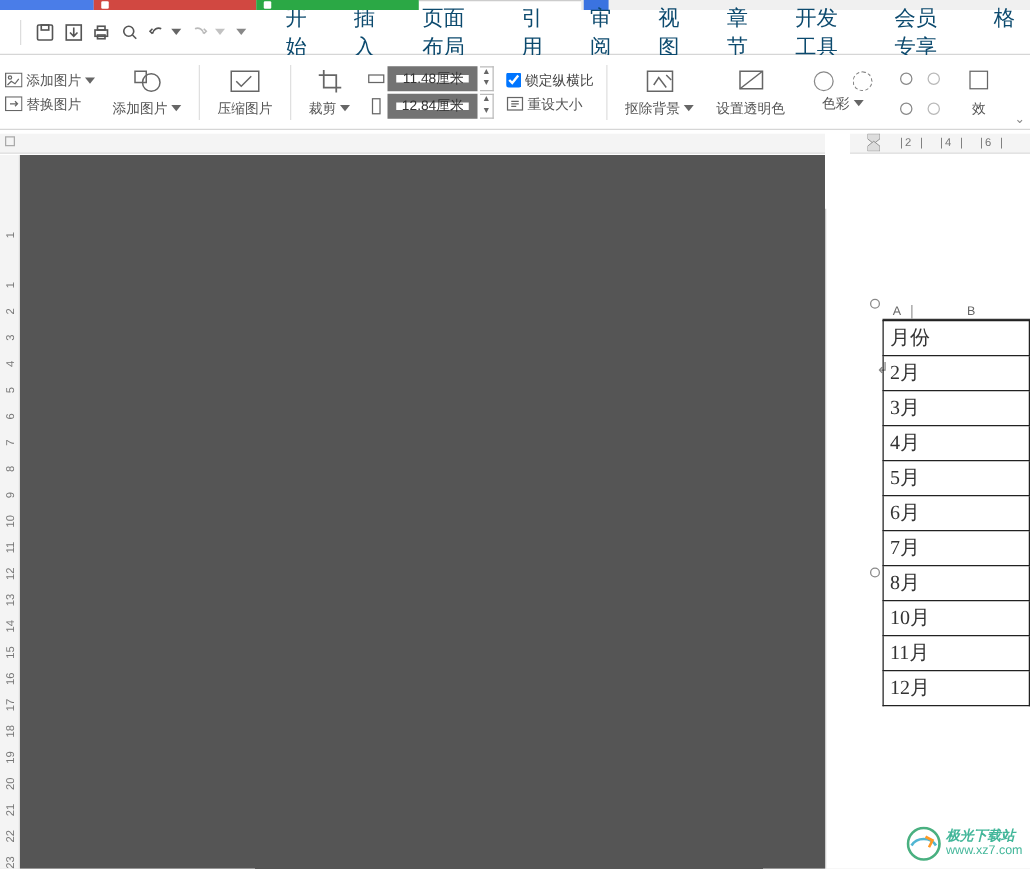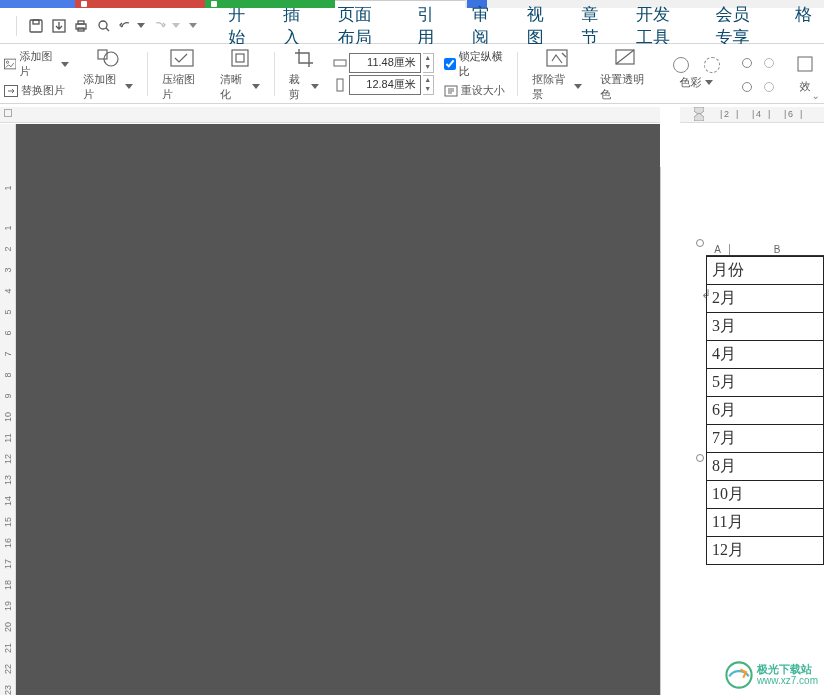--- a/index.html
+++ b/index.html
@@ -30,21 +30,21 @@
 
 
 .ribbon { height: 60px; border-bottom: 1px solid #d6d6d6; display:flex; align-items:center; padding:0 4px; gap:10px; background:#fff; position:relative; }
 .rib-group { display:flex; flex-direction:column; align-items:center; gap:2px; font-size:11px; color:#555; padding:0 4px; }
 .rib-two { display:flex; flex-direction:column; gap:4px; font-size:11px; color:#555; }
 .rib-row { display:flex; align-items:center; gap:3px; cursor:pointer; }
 .rib-icon { width:30px; height:24px; display:flex; align-items:center; justify-content:center; font-size:18px; color:#666; }
 .rib-sep { width:1px; height:44px; background:#e0e0e0; }
 .size-inputs { display:flex; flex-direction:column; gap:2px; }
 .size-row { display:flex; align-items:center; gap:2px; }
-.size-field { border:1px solid #737373; height:20px; width:72px; font-size:11px; padding:0 4px; display:flex; align-items:center; justify-content:flex-end; background:#fff; }
+.size-field { border:7px solid #737373; height:20px; width:72px; font-size:11px; padding:0 4px; display:flex; align-items:center; justify-content:flex-end; background:#fff; }
 .spinner { display:flex; flex-direction:column; border:1px solid #bbb; border-left:none; }
 .spin-btn { width:10px; height:9px; font-size:7px; line-height:7px; text-align:center; color:#666; cursor:pointer; }
 .lock-row { display:flex; align-items:center; gap:3px; font-size:11px; color:#444; }
 .lock-row input { width:12px; height:12px; }
 .rib-right-icons { display:flex; gap:6px; }
 .small-circ { width:16px; height:16px; border:1.5px solid #888; border-radius:50%; display:inline-block; }
 .small-sun { width:16px; height:16px; display:inline-block; position:relative; }
 .small-sun::before { content:""; position:absolute; top:4px; left:4px; width:8px; height:8px; border:1.5px solid #888; border-radius:50%; }
 .ribbon-collapse { position:absolute; right:4px; bottom:2px; font-size:10px; color:#888; }
 
@@ -68,21 +68,21 @@
 .table-header-row { display:flex; font-size:10px; color:#666; border-bottom:1px solid #333; }
 .table-header-row .colA { width:24px; text-align:center; border-right:1px solid #999; }
 .table-header-row .colB { flex:1; text-align:center; }
 .data-table { border-collapse:collapse; width:100%; }
 .data-table td { border:1px solid #222; padding:3px 5px; font-size:16px; font-family:"SimSun","宋体",serif; }
 
 
 .watermark { position:absolute; right:6px; bottom:6px; display:flex; align-items:center; gap:4px; opacity:0.85; }
 .wm-logo { width:28px; height:28px; }
 .wm-text { font-size:11px; line-height:12px; }
-.wm-text .l1 { color:#2a8; font-weight:bold; }
+.wm-text .l1 { color:#2a8; font-weight:bold;font-style:italic; }
 .wm-text .l2 { color:#2a8; font-size:10px; }
 </style>
 </head>
 <body>
 
 <div class="tab-bar">
   <div class="tab tab-blue"></div>
   <div class="tab tab-red"></div>
   <div class="tab tab-green"></div>
   <div class="tab tab-white"></div>
@@ -185,32 +185,20 @@
   <div class="rib-group">
     <div class="rib-icon">
       <svg width="26" height="20" viewBox="0 0 26 20">
           <rect x="2" y="2" width="22" height="16" fill="none" stroke="#666" stroke-width="1.2"></rect>
           <path d="M6 10l4 4 8-8" fill="none" stroke="#666" stroke-width="1.2"></path>
         </svg>
     </div>
     <span>压缩图片</span>
   </div>
 
-  <div class="rib-group">
-    <div class="rib-icon">
-      <svg width="22" height="22" viewBox="0 0 22 22">
-          <rect x="3" y="3" width="16" height="16" fill="none" stroke="#666" stroke-width="1.2"></rect>
-          <rect x="7" y="7" width="8" height="8" fill="none" stroke="#666" stroke-width="1.2"></rect>
-        </svg>
-    </div>
-    <div class="rib-row">
-        <span>清晰化</span>
-        <span class="chev-down"></span>
-      </div>
-  </div>
 
   <div class="rib-sep"></div>
 
   <div class="rib-group">
     <div class="rib-icon">
       <svg width="22" height="22" viewBox="0 0 22 22">
           <path d="M6 2v14h14M2 6h14v14" fill="none" stroke="#666" stroke-width="1.4"></path>
         </svg>
     </div>
     <div class="rib-row">

